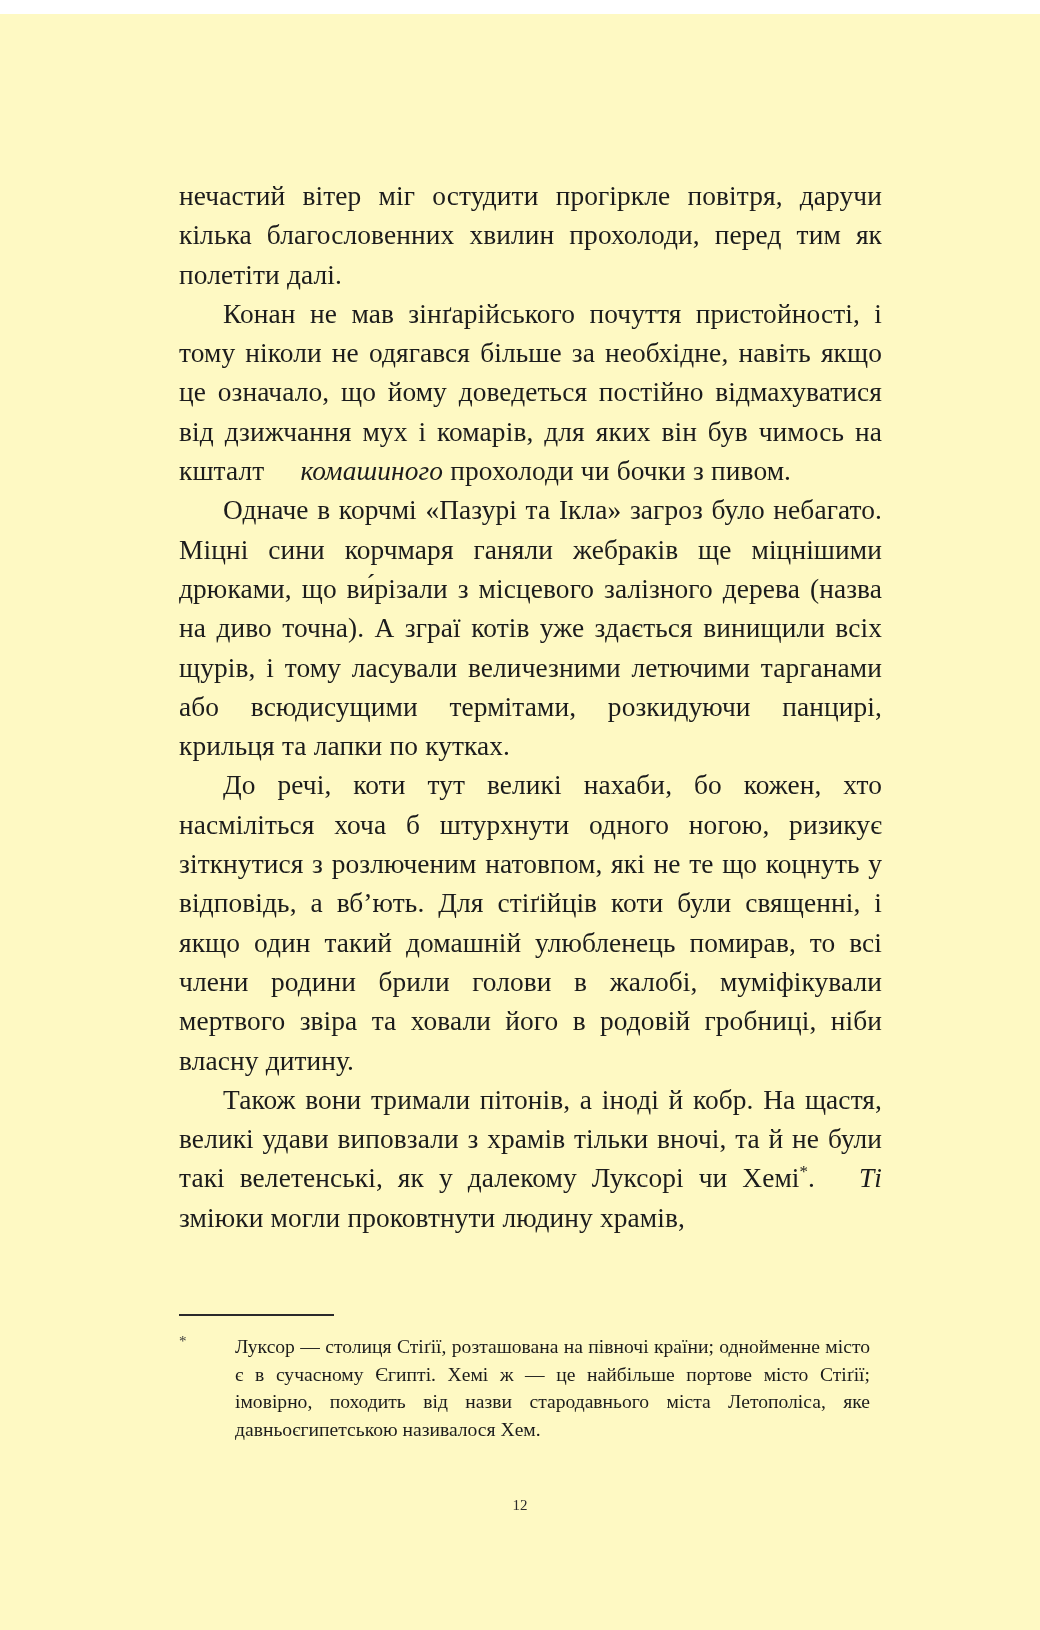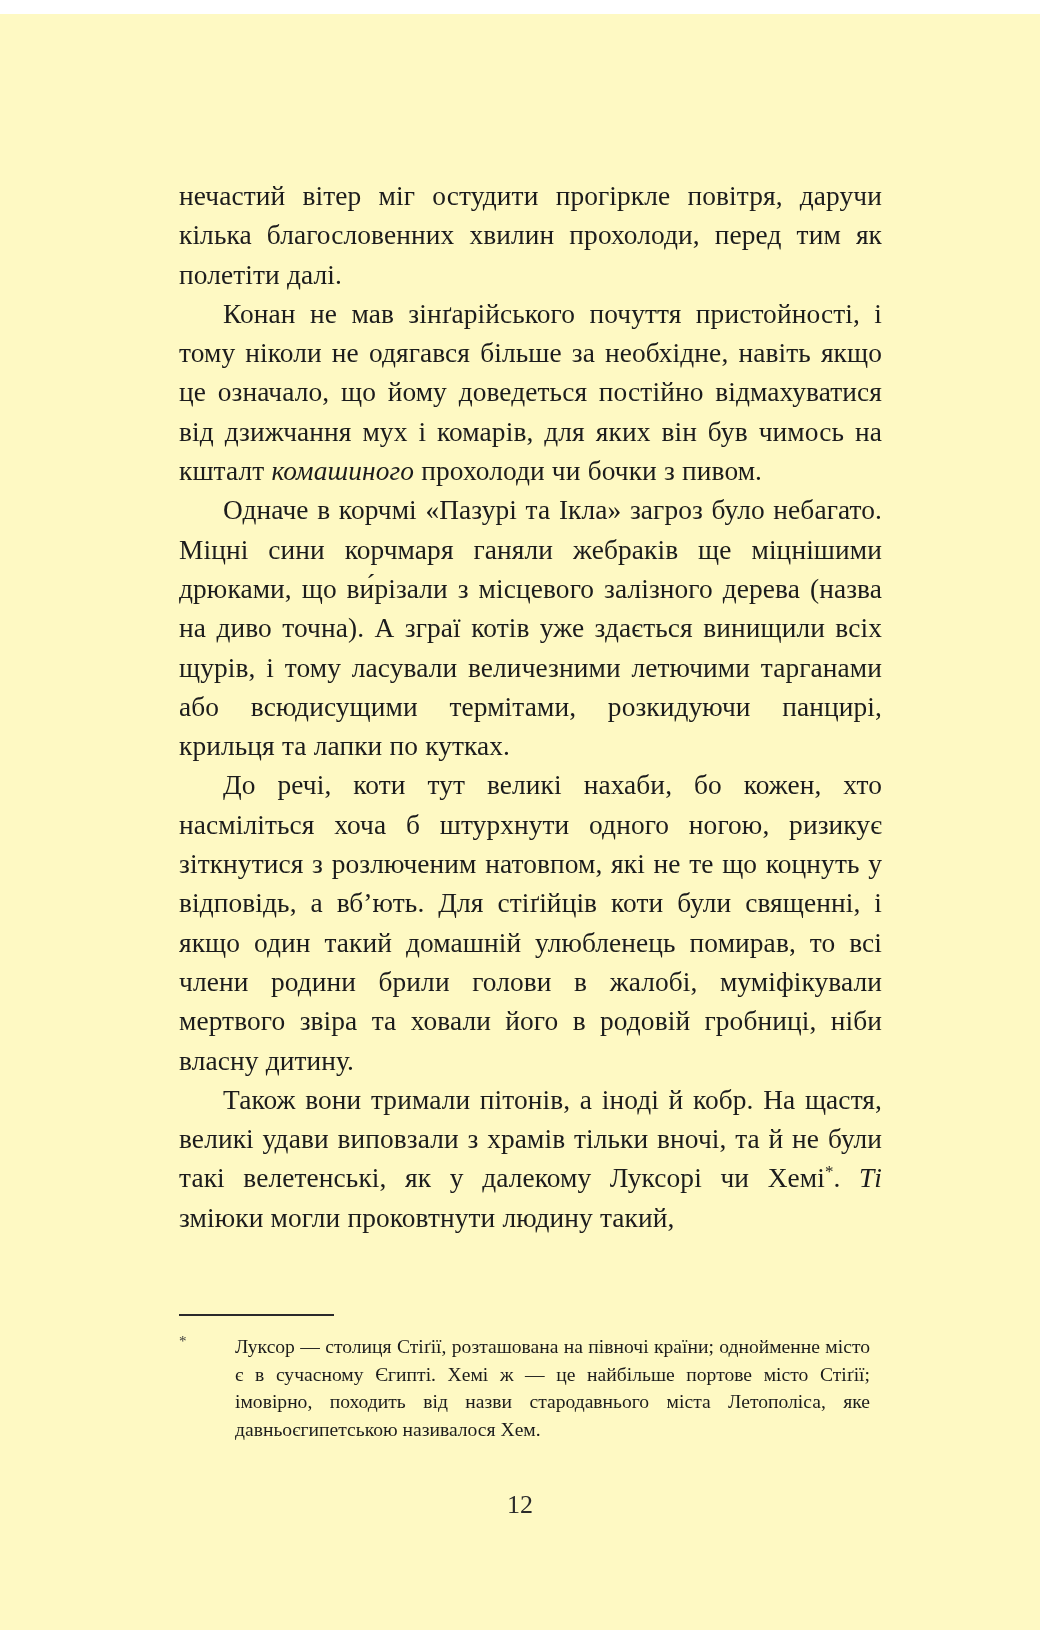--- a/index.html
+++ b/index.html
@@ -48,20 +48,21 @@
   }
   .para.indent {
     text-indent: 44px;
   }
   .para:last-child {
     text-align: justify;
   }
 
   em, .ital {
     font-style: italic;
+    margin-left: 29px;
   }
 
   .fnref {
     font-size: 0.62em;
     vertical-align: super;
     line-height: 0;
     letter-spacing: 0;
   }
 
   
@@ -99,41 +100,41 @@
     hyphens: manual;
   }
 
   
   .folio {
     position: absolute;
     left: 0;
     top: 1478px;
     width: 1040px;
     text-align: center;
-    font-size: 26px;
+    font-size: 15px;
     line-height: 26px;
     color: #2b2b2b;
   }
 </style>
 </head>
 <body>
 
 <div class="page">
 
   <div class="textblock">
 
     <p class="para"><span>нечастий вітер міг остудити прогіркле повітря, даручи кілька благословенних хвилин прохолоди, перед тим як полетіти далі.</span></p>
 
     <p class="para indent"><span>Конан не мав зінґарійського почуття пристойності, і тому ніколи не одягався більше за необхідне, навіть якщо це означало, що йому доведеться постійно відмахуватися від дзижчання мух і комарів, для яких він був чимось на кшталт </span><em class="ital">комашиного</em><span> прохолоди чи бочки з пивом.</span></p>
 
     <p class="para indent"><span>Одначе в корчмі «Пазурі та Ікла» загроз було небагато. Міцні сини корчмаря ганяли жебраків ще міцнішими дрюками, що ви́різали з місцевого залізного дерева (назва на диво точна). А зграї котів уже здається винищили всіх щурів, і тому ласували величезними летючими тарганами або всюдисущими термітами, розкидуючи панцирі, крильця та лапки по кутках.</span></p>
 
     <p class="para indent"><span>До речі, коти тут великі нахаби, бо кожен, хто насміліться хоча б штурхнути одного ногою, ризикує зіткнутися з розлюченим натовпом, які не те що коцнуть у відповідь, а вб’ють. Для стіґійців коти були священні, і якщо один такий домашній улюбленець помирав, то всі члени родини брили голови в жалобі, муміфікували мертвого звіра та ховали його в родовій гробниці, ніби власну дитину.</span></p>
 
-    <p class="para indent"><span>Також вони тримали пітонів, а іноді й кобр. На щастя, великі удави виповзали з храмів тільки вночі, та й не були такі велетенські, як у далекому Луксорі чи Хемі</span><sup class="fnref">*</sup><span>. </span><em class="ital">Ті</em><span> зміюки могли проковтнути людину такий,</span></p>
+    <p class="para indent"><span>Також вони тримали пітонів, а іноді й кобр. На щастя, великі удави виповзали з храмів тільки вночі, та й не були такі велетенські, як у далекому Луксорі чи Хемі</span><sup class="fnref">*</sup><span>. </span><em class="ital">Ті</em><span> зміюки могли проковтнути людину храмів,</span></p>
 
   </div>
 
   <div class="footnote">
     <div class="fn-rule"></div>
     <div class="fn-body">
       <span class="fn-marker">*</span>
       <p class="fn-text">Луксор — столиця Стіґії, розташована на півночі країни; однойменне місто є в сучасному Єгипті. Хемі ж — це найбільше портове місто Стіґії; імовірно, походить від назви стародавнього міста Летополіса, яке давньоєгипетською називалося Хем.</p>
     </div>
   </div>

